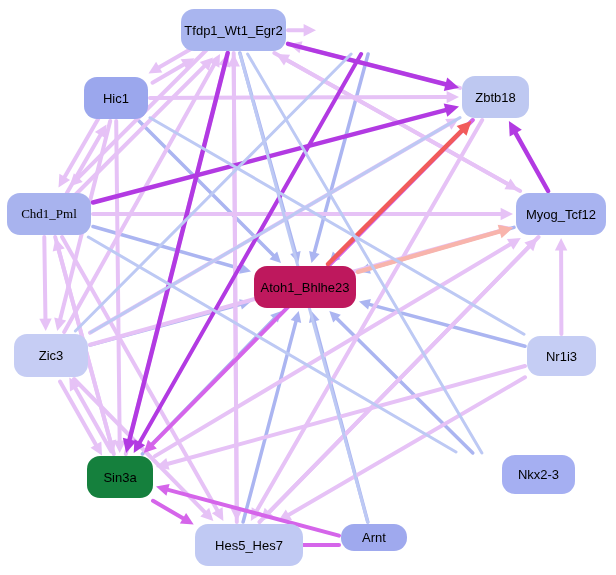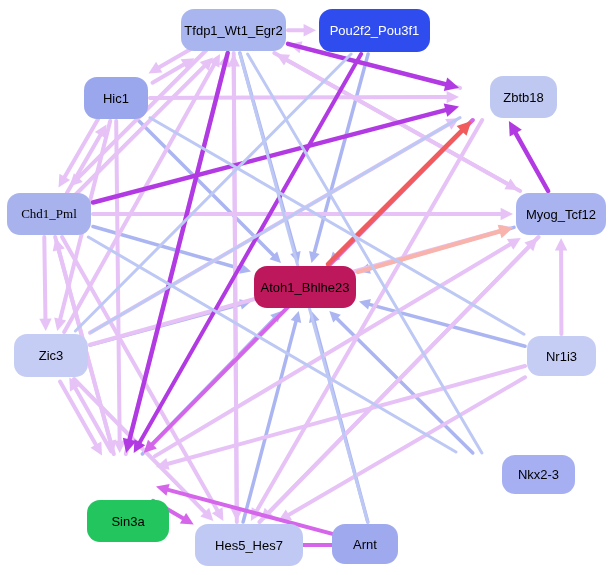--- a/index.html
+++ b/index.html
@@ -144,26 +144,25 @@
       <polygon points="513.0,227.7 501.5,238.2 497.7,224.8" fill="#f8b4ac"></polygon>
       <line x1="367.7" y1="522.0" x2="240.0" y2="54.0" stroke="#bdc9f4" stroke-width="3" stroke-linecap="round"></line>
       <line x1="481.9" y1="453.0" x2="247.6" y2="54.0" stroke="#bdc9f4" stroke-width="3" stroke-linecap="round"></line>
       <line x1="351.1" y1="54.0" x2="75.4" y2="331.0" stroke="#bdc9f4" stroke-width="3" stroke-linecap="round"></line>
       <line x1="150.0" y1="117.7" x2="524.0" y2="334.3" stroke="#bdc9f4" stroke-width="3" stroke-linecap="round"></line>
       <line x1="460.0" y1="117.6" x2="91.0" y2="332.2" stroke="#bdc9f4" stroke-width="3" stroke-linecap="round"></line>
       <line x1="88.3" y1="237.0" x2="456.0" y2="452.0" stroke="#bdc9f4" stroke-width="3" stroke-linecap="round"></line>
     </svg>
   <div id="node-layer">
       <div class="node" style="left: 181px; top: 9px; width: 105px; height: 42px; background: rgb(169, 181, 239); color: rgb(0, 0, 0);">Tfdp1_Wt1_Egr2</div>
-      <div class="node" style="left: 319px; top: 9px; width: 111px; height: 43px; background: rgb(47, 76, 238); color: rgb(255, 255, 255);">Pou2f2_Pou3f1</div>
       <div class="node" style="left: 84px; top: 77px; width: 64px; height: 42px; background: rgb(155, 167, 237); color: rgb(0, 0, 0);">Hic1</div>
-      <div class="node" style="left: 462px; top: 76px; width: 67px; height: 42px; background: rgb(190, 200, 241); color: rgb(0, 0, 0); margin-left: 28px;">Zbtb18</div>
+      <div class="node" style="left: 462px; top: 76px; width: 67px; height: 42px; background: rgb(190, 200, 241); color: rgb(0, 0, 0);">Zbtb18</div>
       <div class="node" style="left: 7px; top: 193px; width: 84px; height: 42px; background: rgb(168, 179, 238); color: rgb(0, 0, 0); font-family: Liberation Serif, serif;">Chd1_Pml</div>
       <div class="node" style="left: 516px; top: 193px; width: 90px; height: 42px; background: rgb(168, 179, 240); color: rgb(0, 0, 0);">Myog_Tcf12</div>
       <div class="node" style="left: 254px; top: 266px; width: 102px; height: 42px; background: #be185d; color: rgb(0, 0, 0);">Atoh1_Bhlhe23</div>
       <div class="node" style="left: 14px; top: 334px; width: 74px; height: 43px; background: rgb(198, 205, 244); color: rgb(0, 0, 0);">Zic3</div>
       <div class="node" style="left: 527px; top: 336px; width: 69px; height: 40px; background: rgb(197, 205, 244); color: rgb(0, 0, 0);">Nr1i3</div>
-      <div class="node" style="left: 87px; top: 456px; width: 82px; height: 42px; background: #22c55e; color: rgb(0, 0, 0); margin-top: 44px;">Sin3a</div>
+      <div class="node" style="left: 87px; top: 456px; width: 66px; height: 42px; background: #15803d; color: rgb(0, 0, 0);">Sin3a</div>
       <div class="node" style="left: 458px; top: 455px; width: 73px; height: 39px; background: rgb(165, 175, 242); color: rgb(0, 0, 0); margin-left: 44px;">Nkx2-3</div>
       <div class="node" style="left: 195px; top: 524px; width: 108px; height: 42px; background: rgb(192, 201, 243); color: rgb(0, 0, 0);">Hes5_Hes7</div>
-      <div class="node" style="left: 332px; top: 524px; width: 66px; height: 40px; background: rgb(159, 169, 238); color: rgb(0, 0, 0);">Arnt</div>
+      <div class="node" style="left: 341px; top: 524px; width: 66px; height: 27px; background: rgb(159, 169, 238); color: rgb(0, 0, 0);">Arnt</div>
     </div>
 </div>
 
 </body></html>

